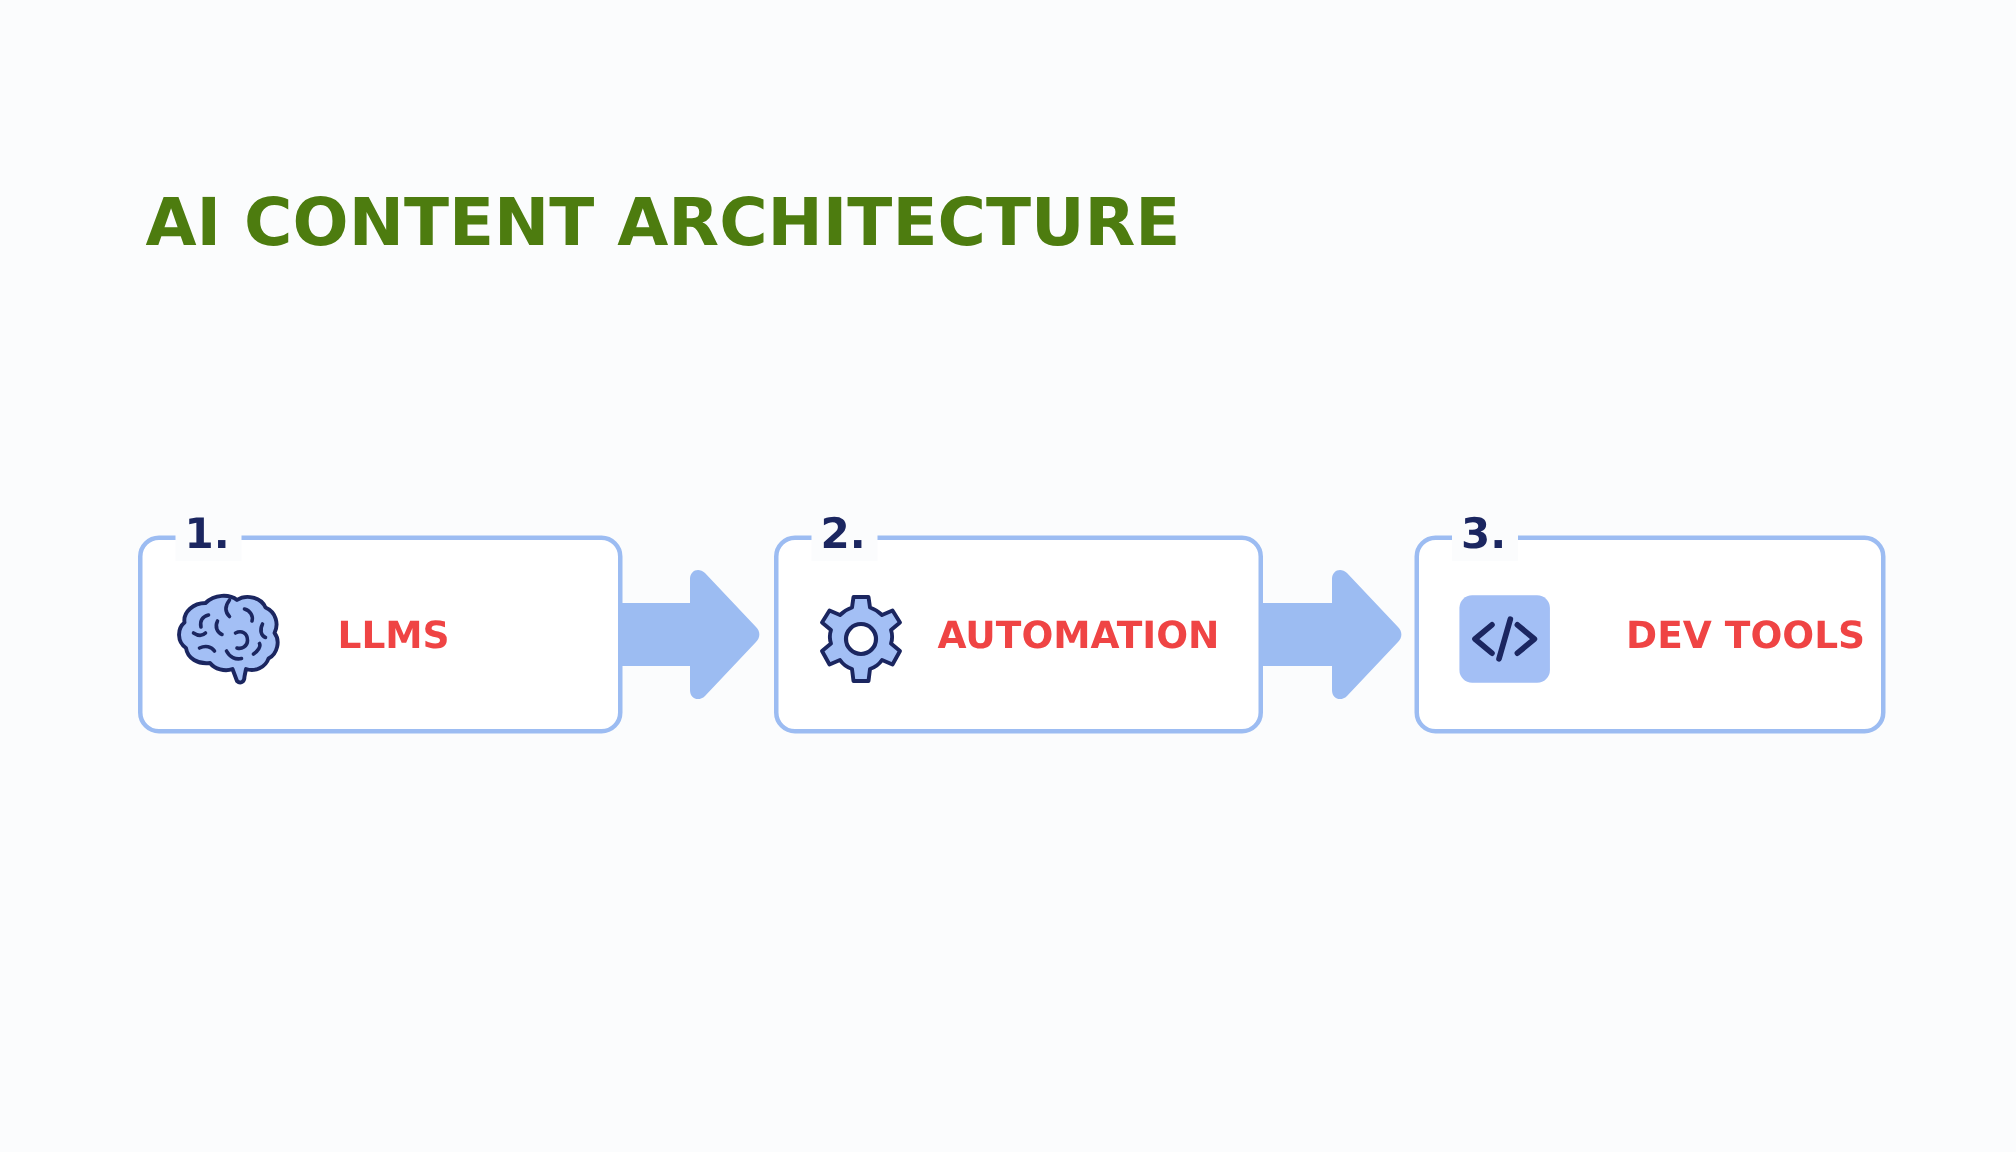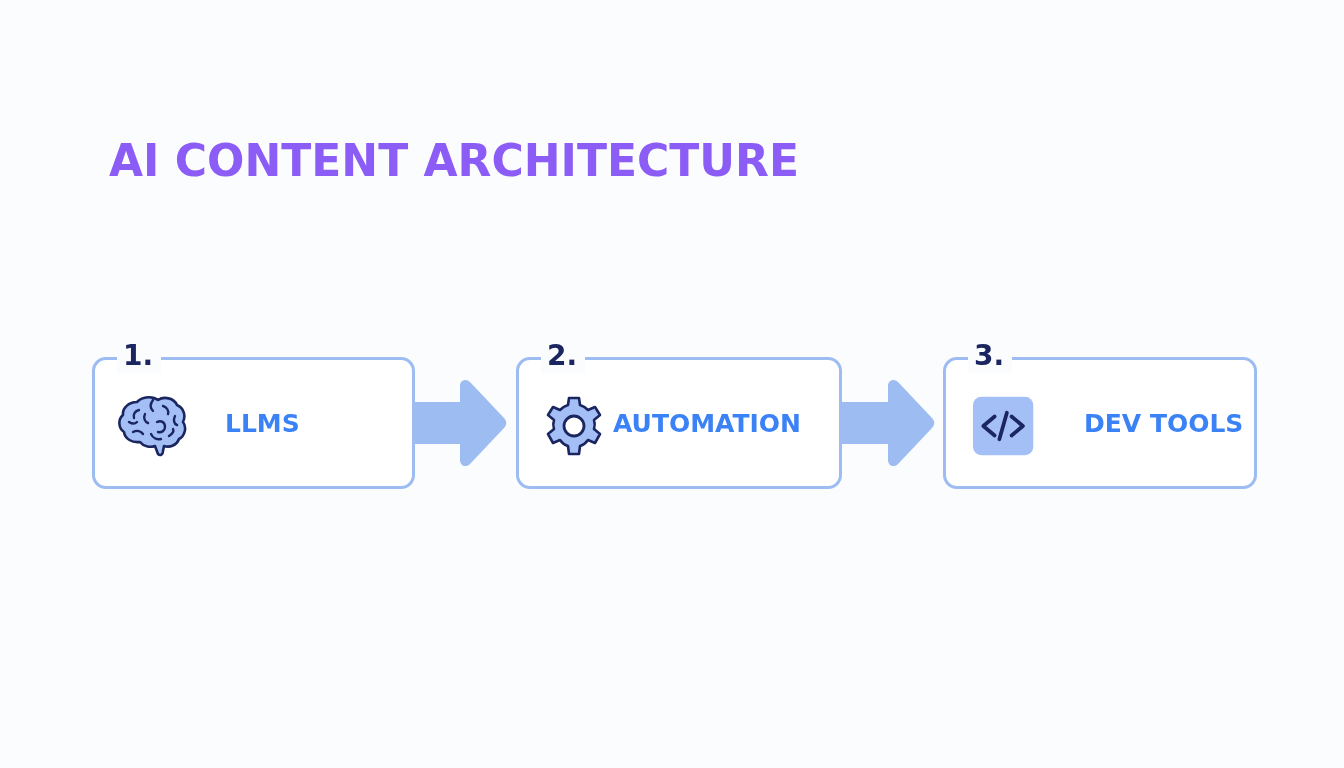--- a/index.html
+++ b/index.html
@@ -11,27 +11,27 @@
       overflow: hidden;
     }
     body {
       position: relative;
       font-family: "DejaVu Sans", sans-serif;
     }
     .title {
       position: absolute;
       left: 97px;
       top: 122px;
-      margin: 12px;
+      margin: 0;
       font-family: "DejaVu Sans", sans-serif;
       font-weight: bold;
       font-size: 44px;
       line-height: 54px;
       letter-spacing: 0px;
-      color: #8b5cf6;
+      color: #4d7c0f;
       white-space: nowrap;
     }
     .title .line { display: block; }
 
     .step {
       position: absolute;
       top: 357px;
       height: 132px;
       box-sizing: border-box;
       border: 3px solid #9cbcf2;
@@ -55,32 +55,32 @@
       top: 34px;
       width: 70px;
       height: 64px;
     }
     .step-label {
       position: absolute;
       top: 48px;
       font-weight: bold;
       font-size: 25px;
       line-height: 32px;
-      color: #3b82f6;
+      color: #ef4444;
       white-space: nowrap;
       font-family: "DejaVu Sans", sans-serif;
     }
 
     #step-1 { left: 92px; width: 323px; }
     #step-1 .step-icon { left: 22px; }
     #step-1 .step-label { left: 130px; }
 
     #step-2 { left: 516px; width: 326px; }
     #step-2 .step-icon { left: 22px; }
-    #step-2 .step-label { left: 94px; font-size: 25px; }
+    #step-2 .step-label { left: 106px; font-size: 25px; }
 
     #step-3 { left: 943px; width: 314px; }
     #step-3 .step-icon { left: 26px; }
     #step-3 .step-label { left: 138px; }
 
     .arrow {
       position: absolute;
       top: 378px;
       width: 96px;
       height: 90px;

